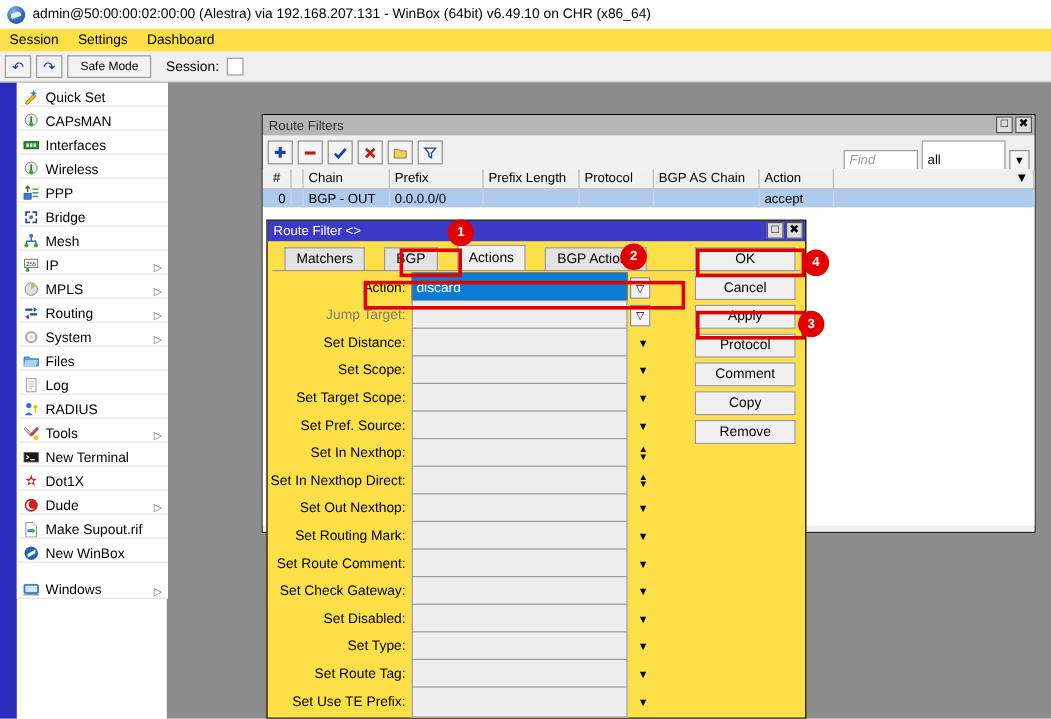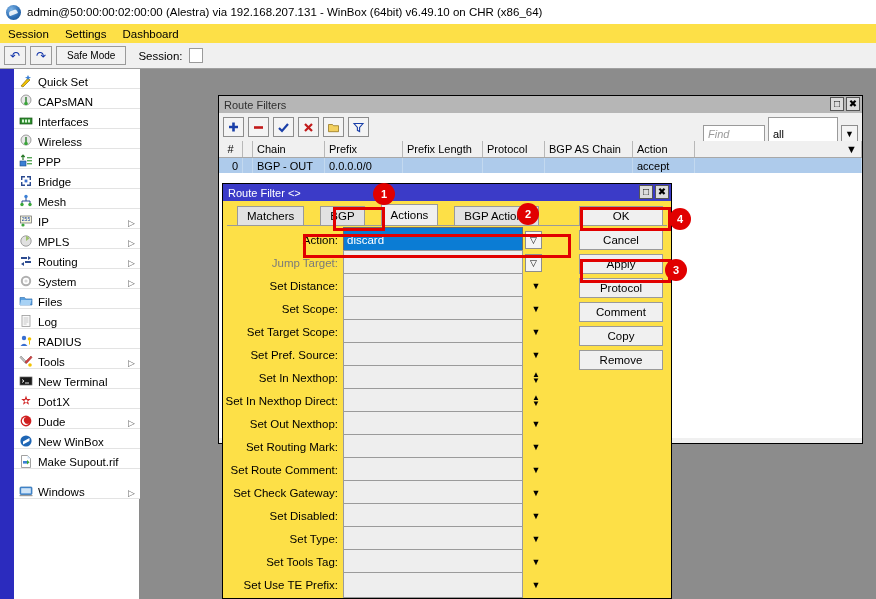--- a/index.html
+++ b/index.html
@@ -430,37 +430,37 @@
               <path d="M7 3 a4 4 0 1 0 3 6.6 a3 3 0 1 1 -3 -6.6 Z" fill="#ffffff"></path>
             </svg>
         </span>
         <span class="lbl">Dude</span>
         <span class="arrow">▷</span>
       </div>
 
       <div class="sb-item">
         <span class="ico">
           <svg width="14" height="14" viewBox="0 0 14 14">
-              <circle cx="7" cy="7" r="5.6" fill="#1f66b5"></circle>
-              <path d="M4 7.6 L10.5 4 L10.5 7 L4 10.6 Z" fill="#ffffff"></path>
-            </svg>
-        </span>
-        <span class="lbl">New WinBox</span>
-      </div>
-
-      <div class="sb-item">
-        <span class="ico">
-          <svg width="14" height="14" viewBox="0 0 14 14">
               <path d="M2.5 1.5 h6 l3 3 v9 h-9 Z" fill="#ffffff" stroke="#8a8a8a" stroke-width=".8"></path>
               <path d="M8.5 1.5 v3 h3 Z" fill="#cfe4f7"></path>
               <path d="M4 7 h4 v2.6 h-4 Z" fill="#3a7fd5"></path>
               <path d="M8 6 l2.6 2.3 L8 10.6 Z" fill="#39a639"></path>
             </svg>
         </span>
         <span class="lbl">Make Supout.rif</span>
+      </div>
+
+      <div class="sb-item">
+        <span class="ico">
+          <svg width="14" height="14" viewBox="0 0 14 14">
+              <circle cx="7" cy="7" r="5.6" fill="#1f66b5"></circle>
+              <path d="M4 7.6 L10.5 4 L10.5 7 L4 10.6 Z" fill="#ffffff"></path>
+            </svg>
+        </span>
+        <span class="lbl">New WinBox</span>
       </div>
 
 
       <div class="sb-gap"></div>
 
       <div class="sb-item">
         <span class="ico">
           <svg width="14" height="14" viewBox="0 0 14 14">
               <rect x="1" y="3" width="12" height="7.5" rx="1" fill="#4a90d9" stroke="#2b6aa8" stroke-width=".7"></rect>
               <rect x="2.2" y="4.2" width="9.6" height="5.1" fill="#cfe4f7"></rect>
@@ -657,21 +657,21 @@
         <div class="caret">▼</div>
       </div>
 
       <div class="frow">
         <div class="flabel">Set Type:</div>
         <div class="finput"></div>
         <div class="caret">▼</div>
       </div>
 
       <div class="frow">
-        <div class="flabel">Set Tools Tag:</div>
+        <div class="flabel">Set Route Tag:</div>
         <div class="finput"></div>
         <div class="caret">▼</div>
       </div>
 
       <div class="frow">
         <div class="flabel">Set Use TE Prefix:</div>
         <div class="finput"></div>
         <div class="caret">▼</div>
       </div>
 

